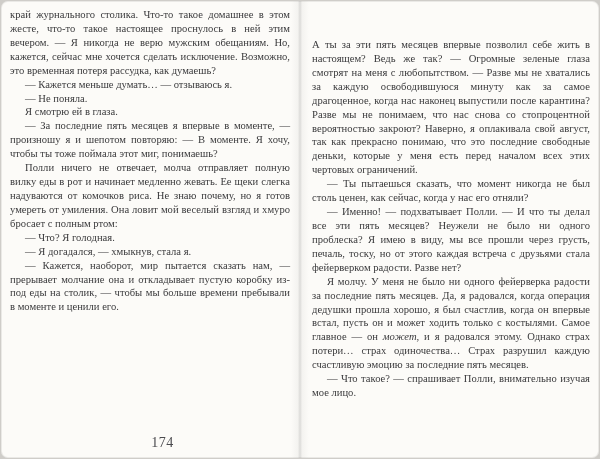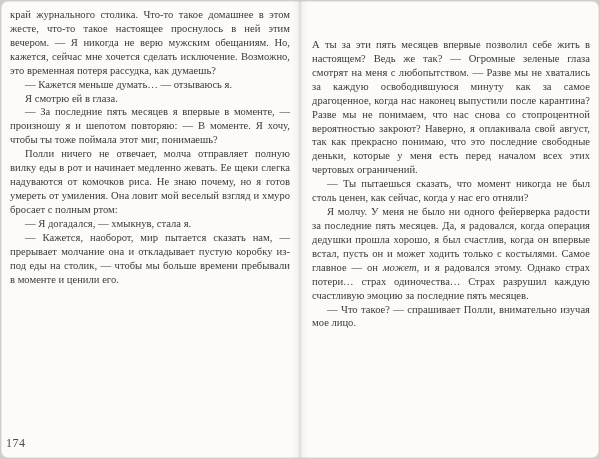--- a/index.html
+++ b/index.html
@@ -41,51 +41,55 @@
     width: 18px; margin-left: -9px;
     background: linear-gradient(90deg,
       rgba(90,90,90,0) 0%,
       rgba(90,90,90,0.05) 38%,
       rgba(90,90,90,0.20) 50%,
       rgba(90,90,90,0.05) 62%,
       rgba(90,90,90,0) 100%);
     pointer-events: none;
   }
   .page-number {
-    position: absolute; bottom: 7px; left: 5px; width: 100%;
-    font-size: 12px; color: #4a4a4e;
+    position: absolute; bottom: 7px; left: 12px; width: 100%;
+    text-align: center;
+    font-size: 14px; color: #4a4a4e;
     letter-spacing: 0.5px;
   }
   .illustration {
     position: absolute; right: 8px; bottom: 2px;
     width: 34px; height: 27px;
   }
 </style>
 </head>
 <body>
 
 <div class="book">
 
   <div class="page page--left">
     <div class="page-text">
       <p class="first">край журнального столика. Что-то такое домашнее в этом жесте, что-то такое настоящее проснулось в ней этим вечером. — Я никогда не верю мужским обещаниям. Но, кажется, сейчас мне хочется сделать исключение. Возможно, это временная потеря рассудка, как думаешь?</p>
       <p>— Кажется меньше думать… — отзываюсь я.</p>
+      <p>— Не поняла.</p>
       <p>Я смотрю ей в глаза.</p>
       <p>— За последние пять месяцев я впервые в моменте, — произношу я и шепотом повторяю: — В моменте. Я хочу, чтобы ты тоже поймала этот миг, понимаешь?</p>
       <p>Полли ничего не отвечает, молча отправляет полную вилку еды в рот и начинает медленно жевать. Ее щеки слегка надуваются от комочков риса. Не знаю почему, но я готов умереть от умиления. Она ловит мой веселый взгляд и хмуро бросает с полным ртом:</p>
+      <p>— Что? Я голодная.</p>
       <p>— Я догадался, — хмыкнув, стала я.</p>
       <p>— Кажется, наоборот, мир пытается сказать нам, — прерывает молчание она и откладывает пустую коробку из-под еды на столик, — чтобы мы больше времени пребывали в моменте и ценили его.</p>
     </div>
     <div class="page-number">174</div>
   </div>
 
   <div class="page page--right">
     <div class="page-text">
       <p class="first">А ты за эти пять месяцев впервые позволил себе жить в настоящем? Ведь же так? — Огромные зеленые глаза смотрят на меня с любопытством. — Разве мы не хватались за каждую освободившуюся минуту как за самое драгоценное, когда нас наконец выпустили после карантина? Разве мы не понимаем, что нас снова со стопроцентной вероятностью закроют? Наверно, я оплакивала свой август, так как прекрасно понимаю, что это последние свободные деньки, которые у меня есть перед началом всех этих чертовых ограничений.</p>
       <p>— Ты пытаешься сказать, что момент никогда не был столь ценен, как сейчас, когда у нас его отняли?</p>
+      <p>— Именно! — подхватывает Полли. — И что ты делал все эти пять месяцев? Неужели не было ни одного проблеска? Я имею в виду, мы все прошли через грусть, печаль, тоску, но от этого каждая встреча с друзьями стала фейерверком радости. Разве нет?</p>
       <p><span>Я молчу. У меня не было ни одного фейерверка радости за последние пять месяцев. Да, я радовался, когда операция дедушки прошла хорошо, я был счастлив, когда он впервые встал, пусть он и может ходить только с костылями. Самое главное — он </span><em>может</em><span>, и я радовался этому. Однако страх потери… страх одиночества… Страх разрушил каждую счастливую эмоцию за последние пять месяцев.</span></p>
       <p>— Что такое? — спрашивает Полли, внимательно изучая мое лицо.</p>
     </div>
 
     <div class="illustration">
       <svg width="34" height="27" viewBox="0 0 34 27" xmlns="http://www.w3.org/2000/svg">
         <g fill="none" stroke="#97979a" stroke-width="1.3" stroke-linecap="round" stroke-linejoin="round">
           <circle cx="8" cy="21" r="3.4"></circle>
           <circle cx="26" cy="21" r="3.4"></circle>
           <path d="M11.5 21 L17 21 L22.5 21"></path>

